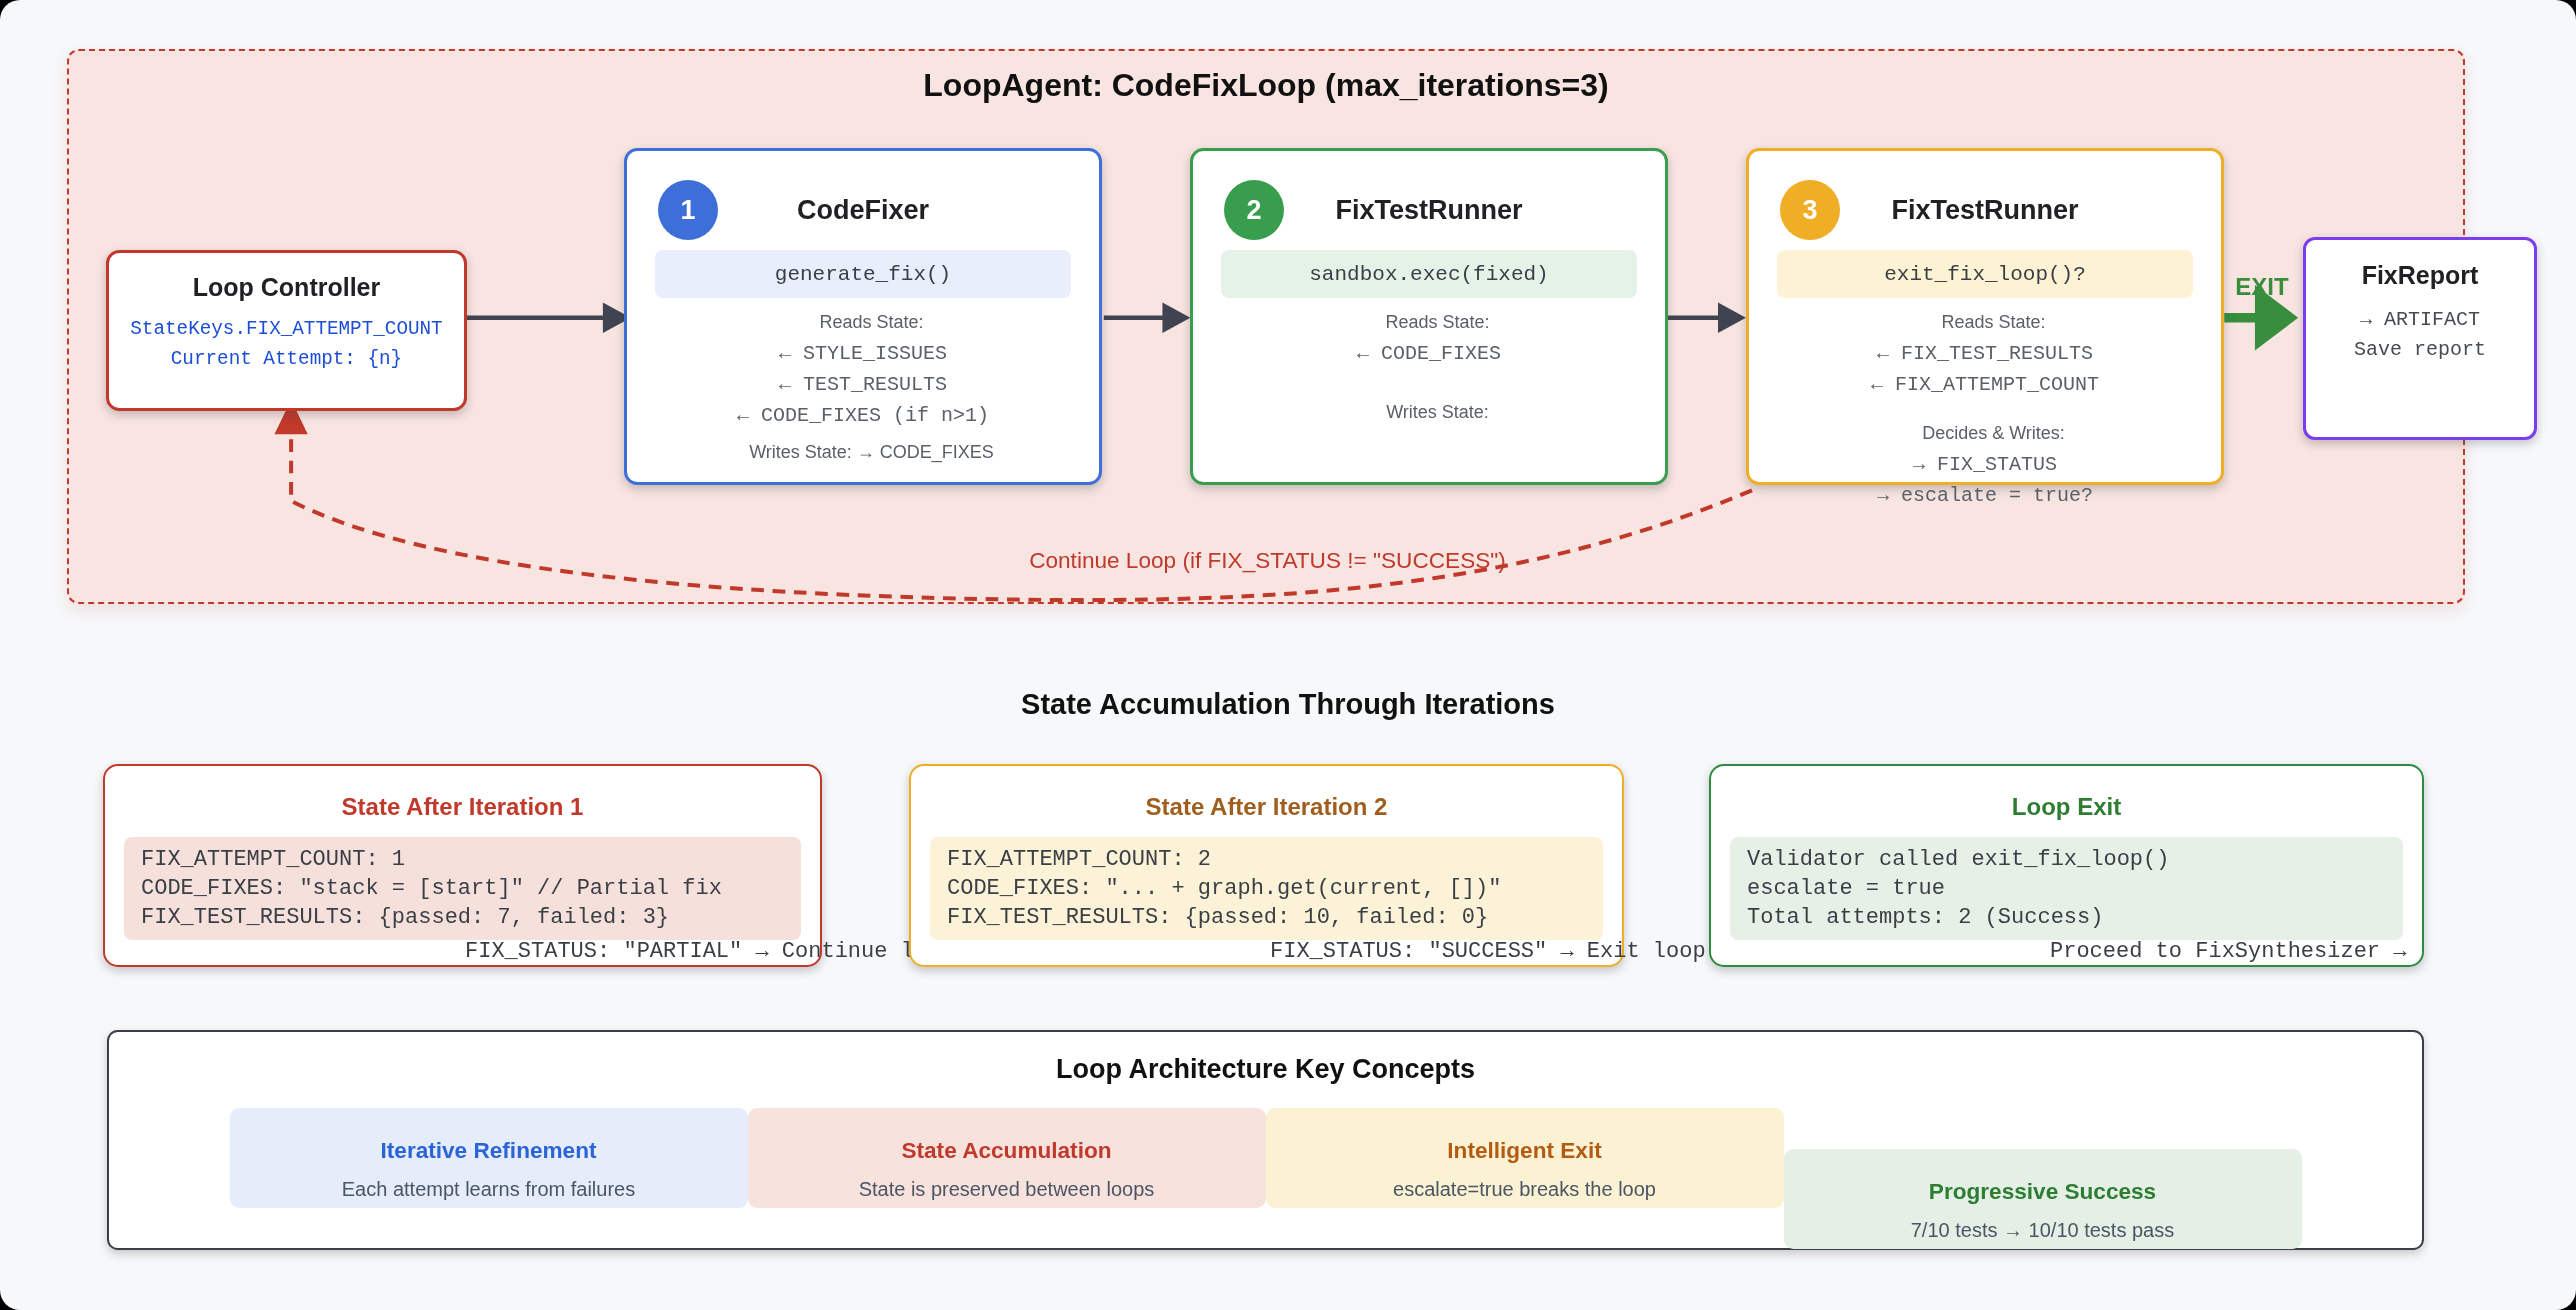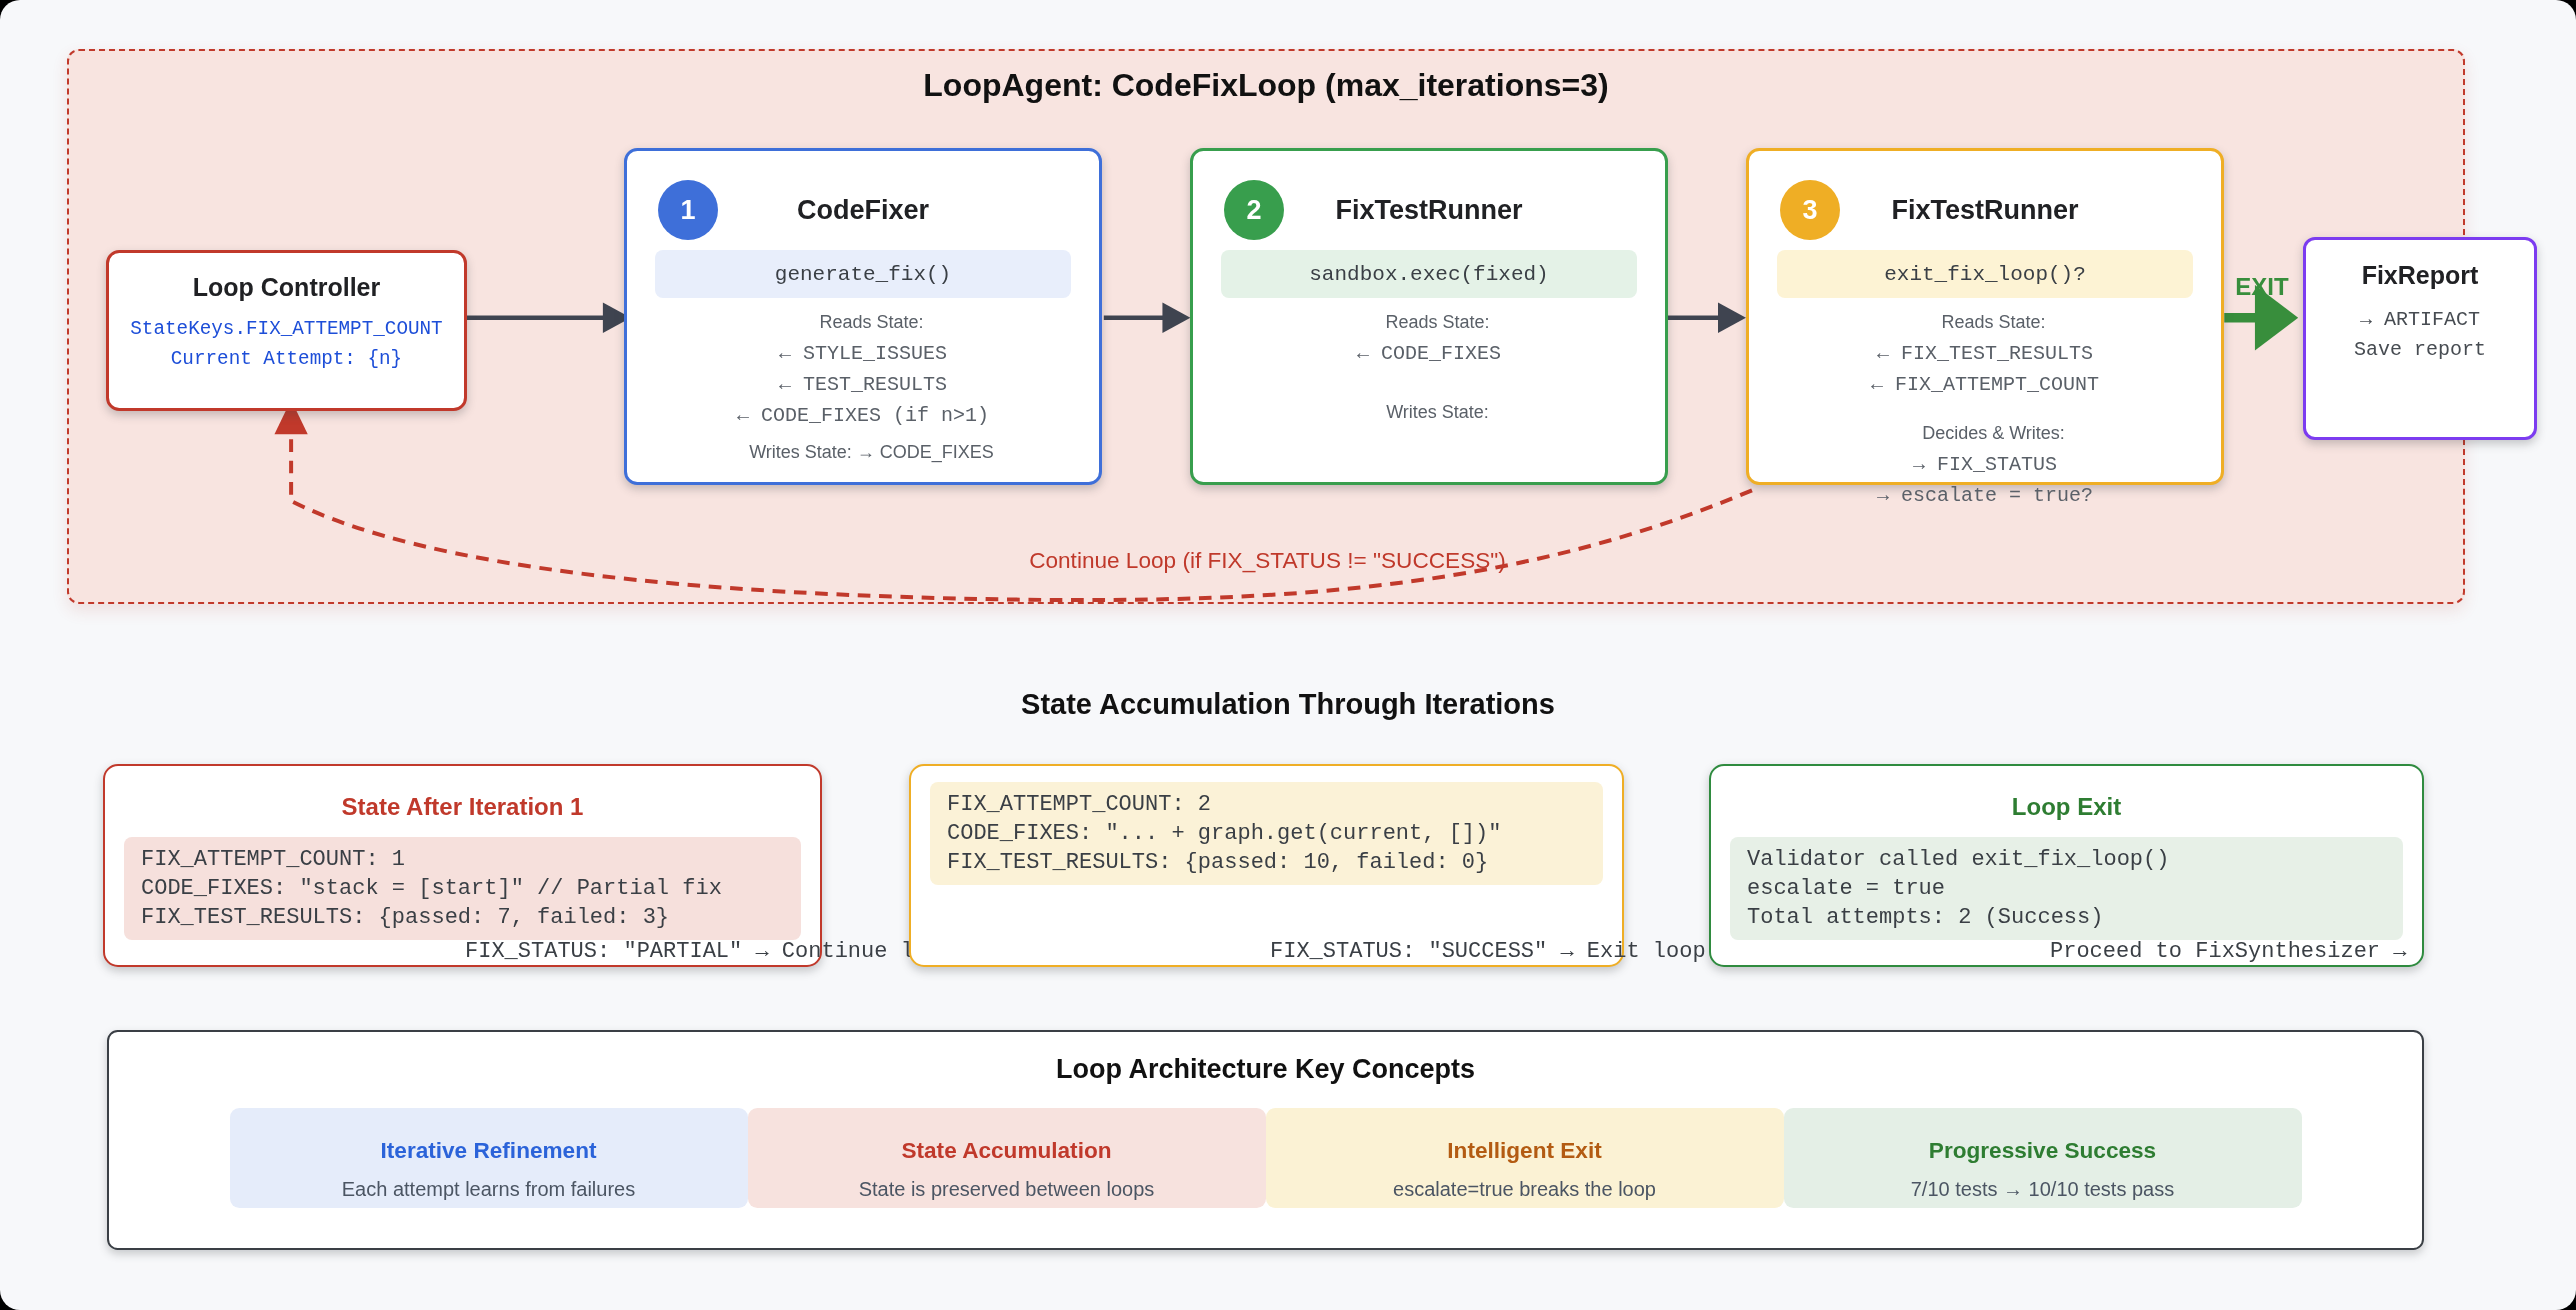--- a/index.html
+++ b/index.html
@@ -155,20 +155,21 @@
       <div class="card state-card" style="left: 103px; width: 719px; border-color: rgb(193, 57, 43);">
     <div class="ttl" style="color: rgb(192, 57, 43);">State After Iteration 1</div>
     <div class="panel" style="background: rgb(246, 224, 220);">
           <div class="cl mono">FIX_ATTEMPT_COUNT: 1</div>
           <div class="cl mono">CODE_FIXES: "stack = [start]" // Partial fix</div>
           <div class="cl mono">FIX_TEST_RESULTS: {passed: 7, failed: 3}</div>
         </div>
   </div>
       <div class="oline mono" style="left: 465px;">FIX_STATUS: "PARTIAL" → Continue loop</div>
       <div class="card state-card" style="left: 909px; width: 715px; border-color: rgb(239, 174, 37);">
+    <div class="ttl" style="color: rgb(160, 94, 30);">State After Iteration 2</div>
     <div class="panel" style="background: rgb(251, 242, 215);">
           <div class="cl mono">FIX_ATTEMPT_COUNT: 2</div>
           <div class="cl mono">CODE_FIXES: "... + graph.get(current, [])"</div>
           <div class="cl mono">FIX_TEST_RESULTS: {passed: 10, failed: 0}</div>
         </div>
   </div>
       <div class="oline mono" style="left: 1270px;">FIX_STATUS: "SUCCESS" → Exit loop</div>
       <div class="card state-card" style="left: 1709px; width: 715px; border-color: rgb(47, 139, 63);">
     <div class="ttl" style="color: rgb(46, 125, 50);">Loop Exit</div>
     <div class="panel" style="background: rgb(231, 240, 231);">
@@ -188,21 +189,21 @@
     <div class="cs">Each attempt learns from failures</div>
   </div>
         <div class="concept" style="background: rgb(247, 226, 222);">
     <div class="ct" style="color: rgb(192, 57, 43);">State Accumulation</div>
     <div class="cs">State is preserved between loops</div>
   </div>
         <div class="concept" style="background: rgb(251, 242, 212);">
     <div class="ct" style="color: rgb(179, 91, 18);">Intelligent Exit</div>
     <div class="cs">escalate=true breaks the loop</div>
   </div>
-        <div class="concept" style="background: rgb(228, 239, 230);">
+        <div class="concept" style="background: rgb(228, 239, 230); margin-top: 41px;">
     <div class="ct" style="color: rgb(46, 125, 50);">Progressive Success</div>
     <div class="cs">7/10 tests → 10/10 tests pass</div>
   </div>
       </div>
   </div>
 
 </div>
 
 
 </body></html>

